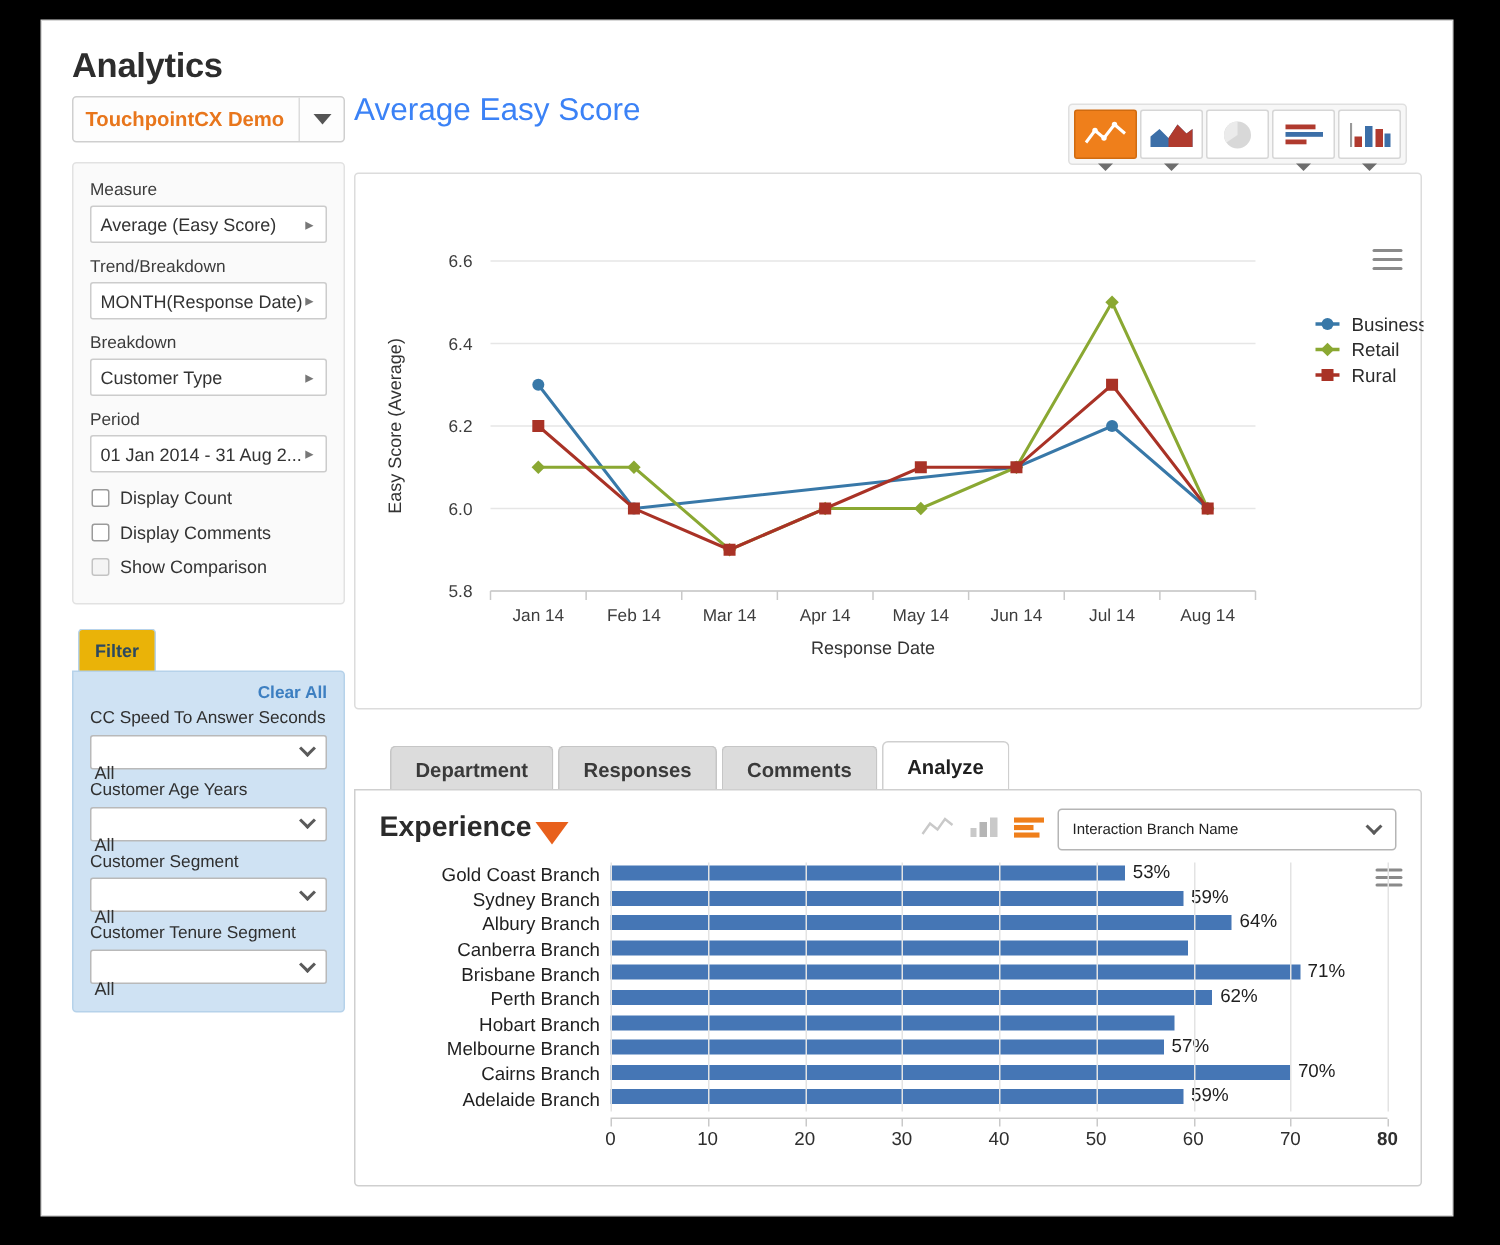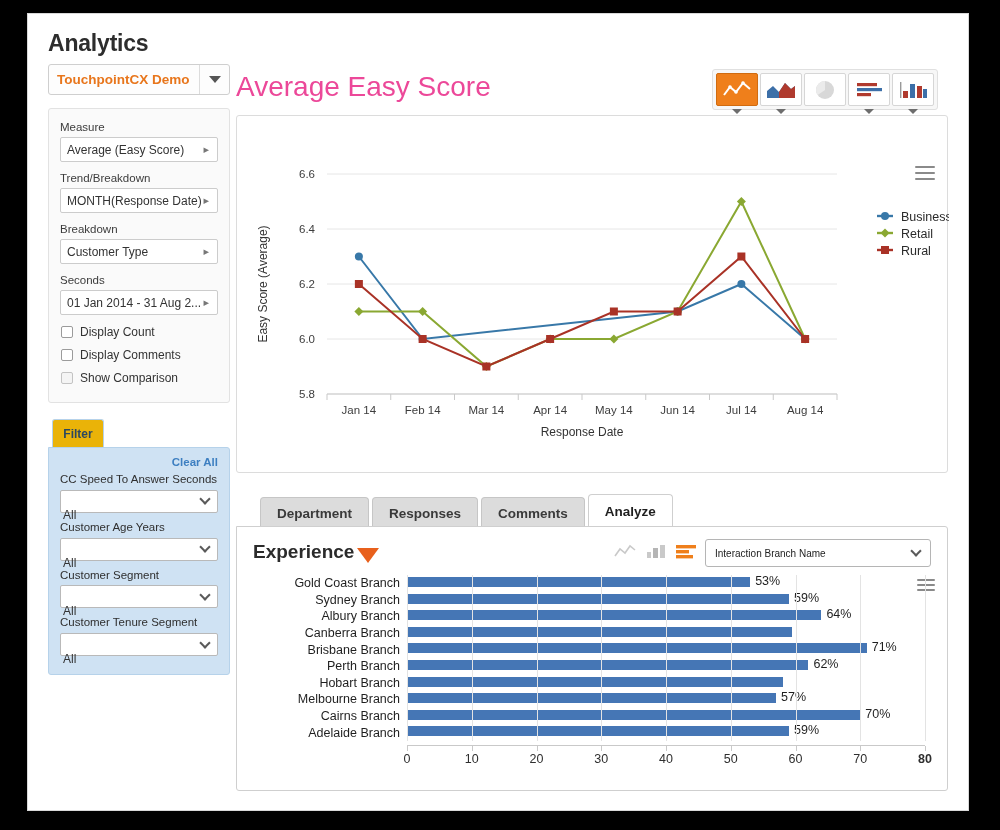--- a/index.html
+++ b/index.html
@@ -80,21 +80,21 @@
     width:100%; height:23px; background:#ffffff; border:1px solid #b9b9b9; border-radius:2px;
     display:flex; align-items:center; margin-bottom:8px;
   }
   .filter-select .val{ flex:1; padding-left:2px; font-size:12px; color:#333;margin-top:28px; }
   .chev{
     width:8px;height:8px;border-right:2px solid #5a5a5a;border-bottom:2px solid #5a5a5a;
     transform:rotate(45deg); margin:-4px 8px 0 0;
   }
   
   .chart-title{
-    position:absolute; left:208px; top:48px; font-size:28px; color:#ec4899;margin-top:9px;
+    position:absolute; left:208px; top:48px; font-size:21px; color:#3b82f6;
   }
   .charttype-bar{
     position:absolute; left:684px; top:55px; height:41px;
     background:#f7f7f7; border:1px solid #e0e0e0; border-radius:3px;
     display:flex; align-items:flex-start; padding:2px;
   }
   .ct-btn{
     width:42px; height:33px; margin:1px 1px 0 1px;
     border:1px solid #d6d6d6; border-radius:2px; background:#ffffff;
     position:relative; display:flex; align-items:center; justify-content:center;
@@ -236,21 +236,21 @@
       <div class="val">MONTH(Response Date)</div>
       <div class="arrow">▸</div>
     </div>
 
     <div class="field-label">Breakdown</div>
     <div class="select-row">
       <div class="val">Customer Type</div>
       <div class="arrow">▸</div>
     </div>
 
-    <div class="field-label">Seconds</div>
+    <div class="field-label">Period</div>
     <div class="select-row">
       <div class="val">01 Jan 2014 - 31 Aug 2...</div>
       <div class="arrow">▸</div>
     </div>
 
     <div class="check-row">
       <div class="check-box"></div>
       <div class="check-text">Display Count</div>
     </div>
     <div class="check-row">

